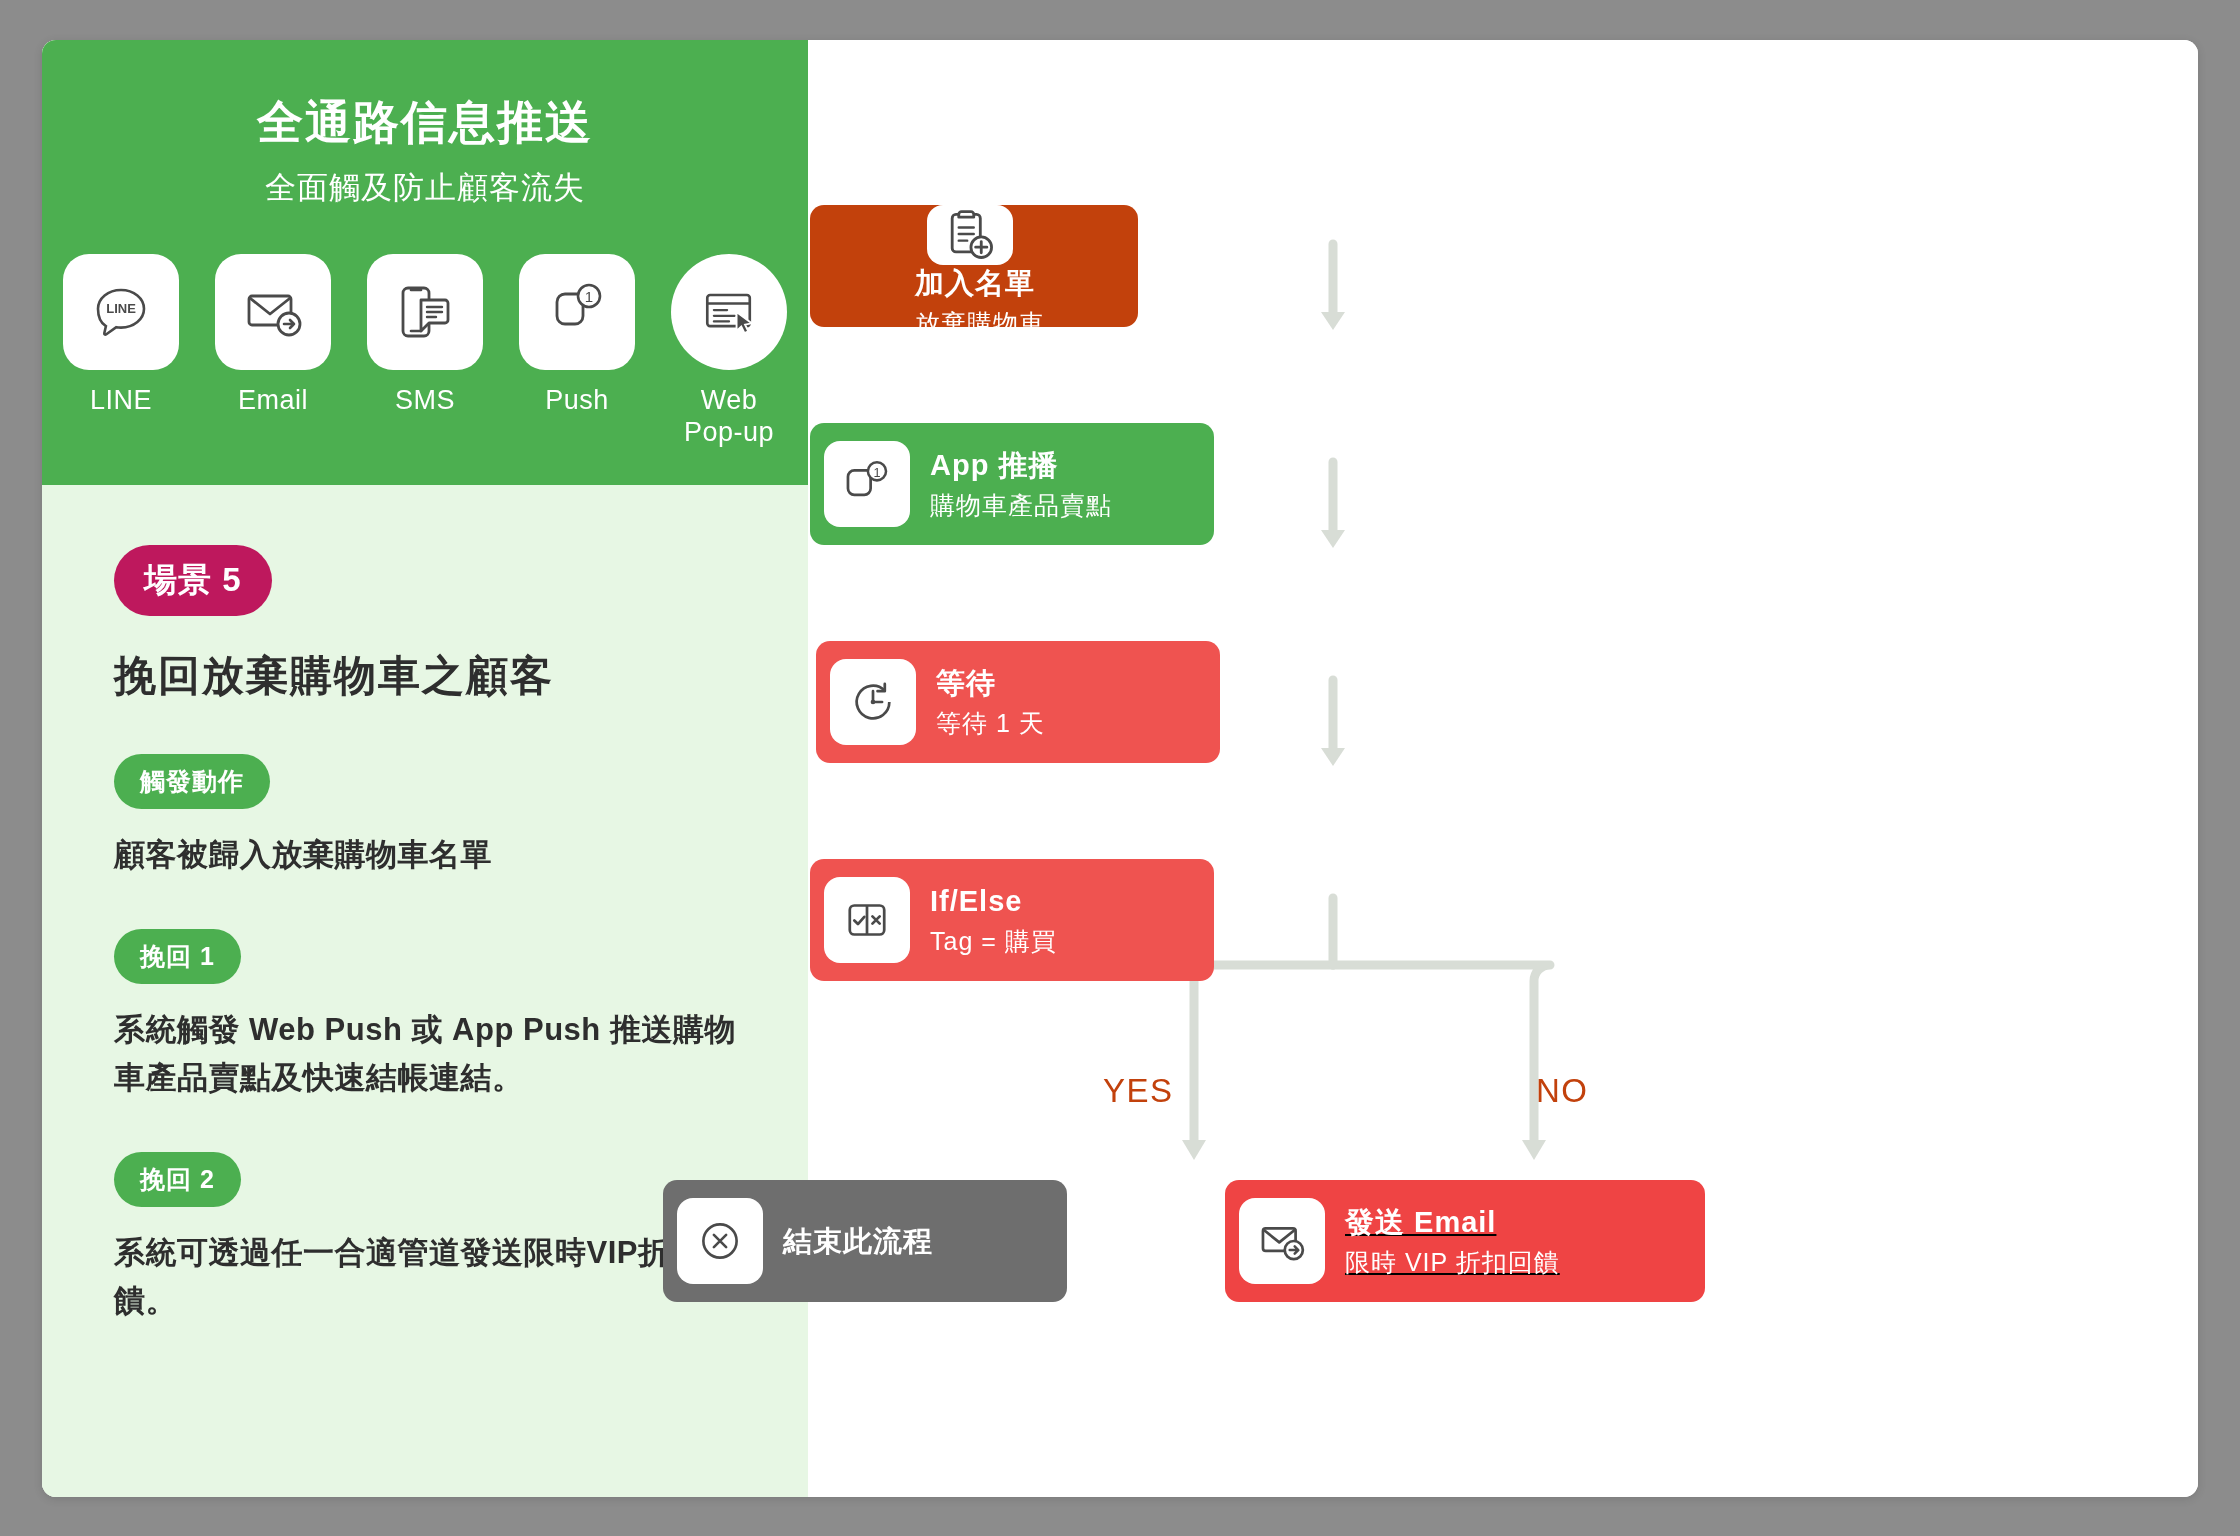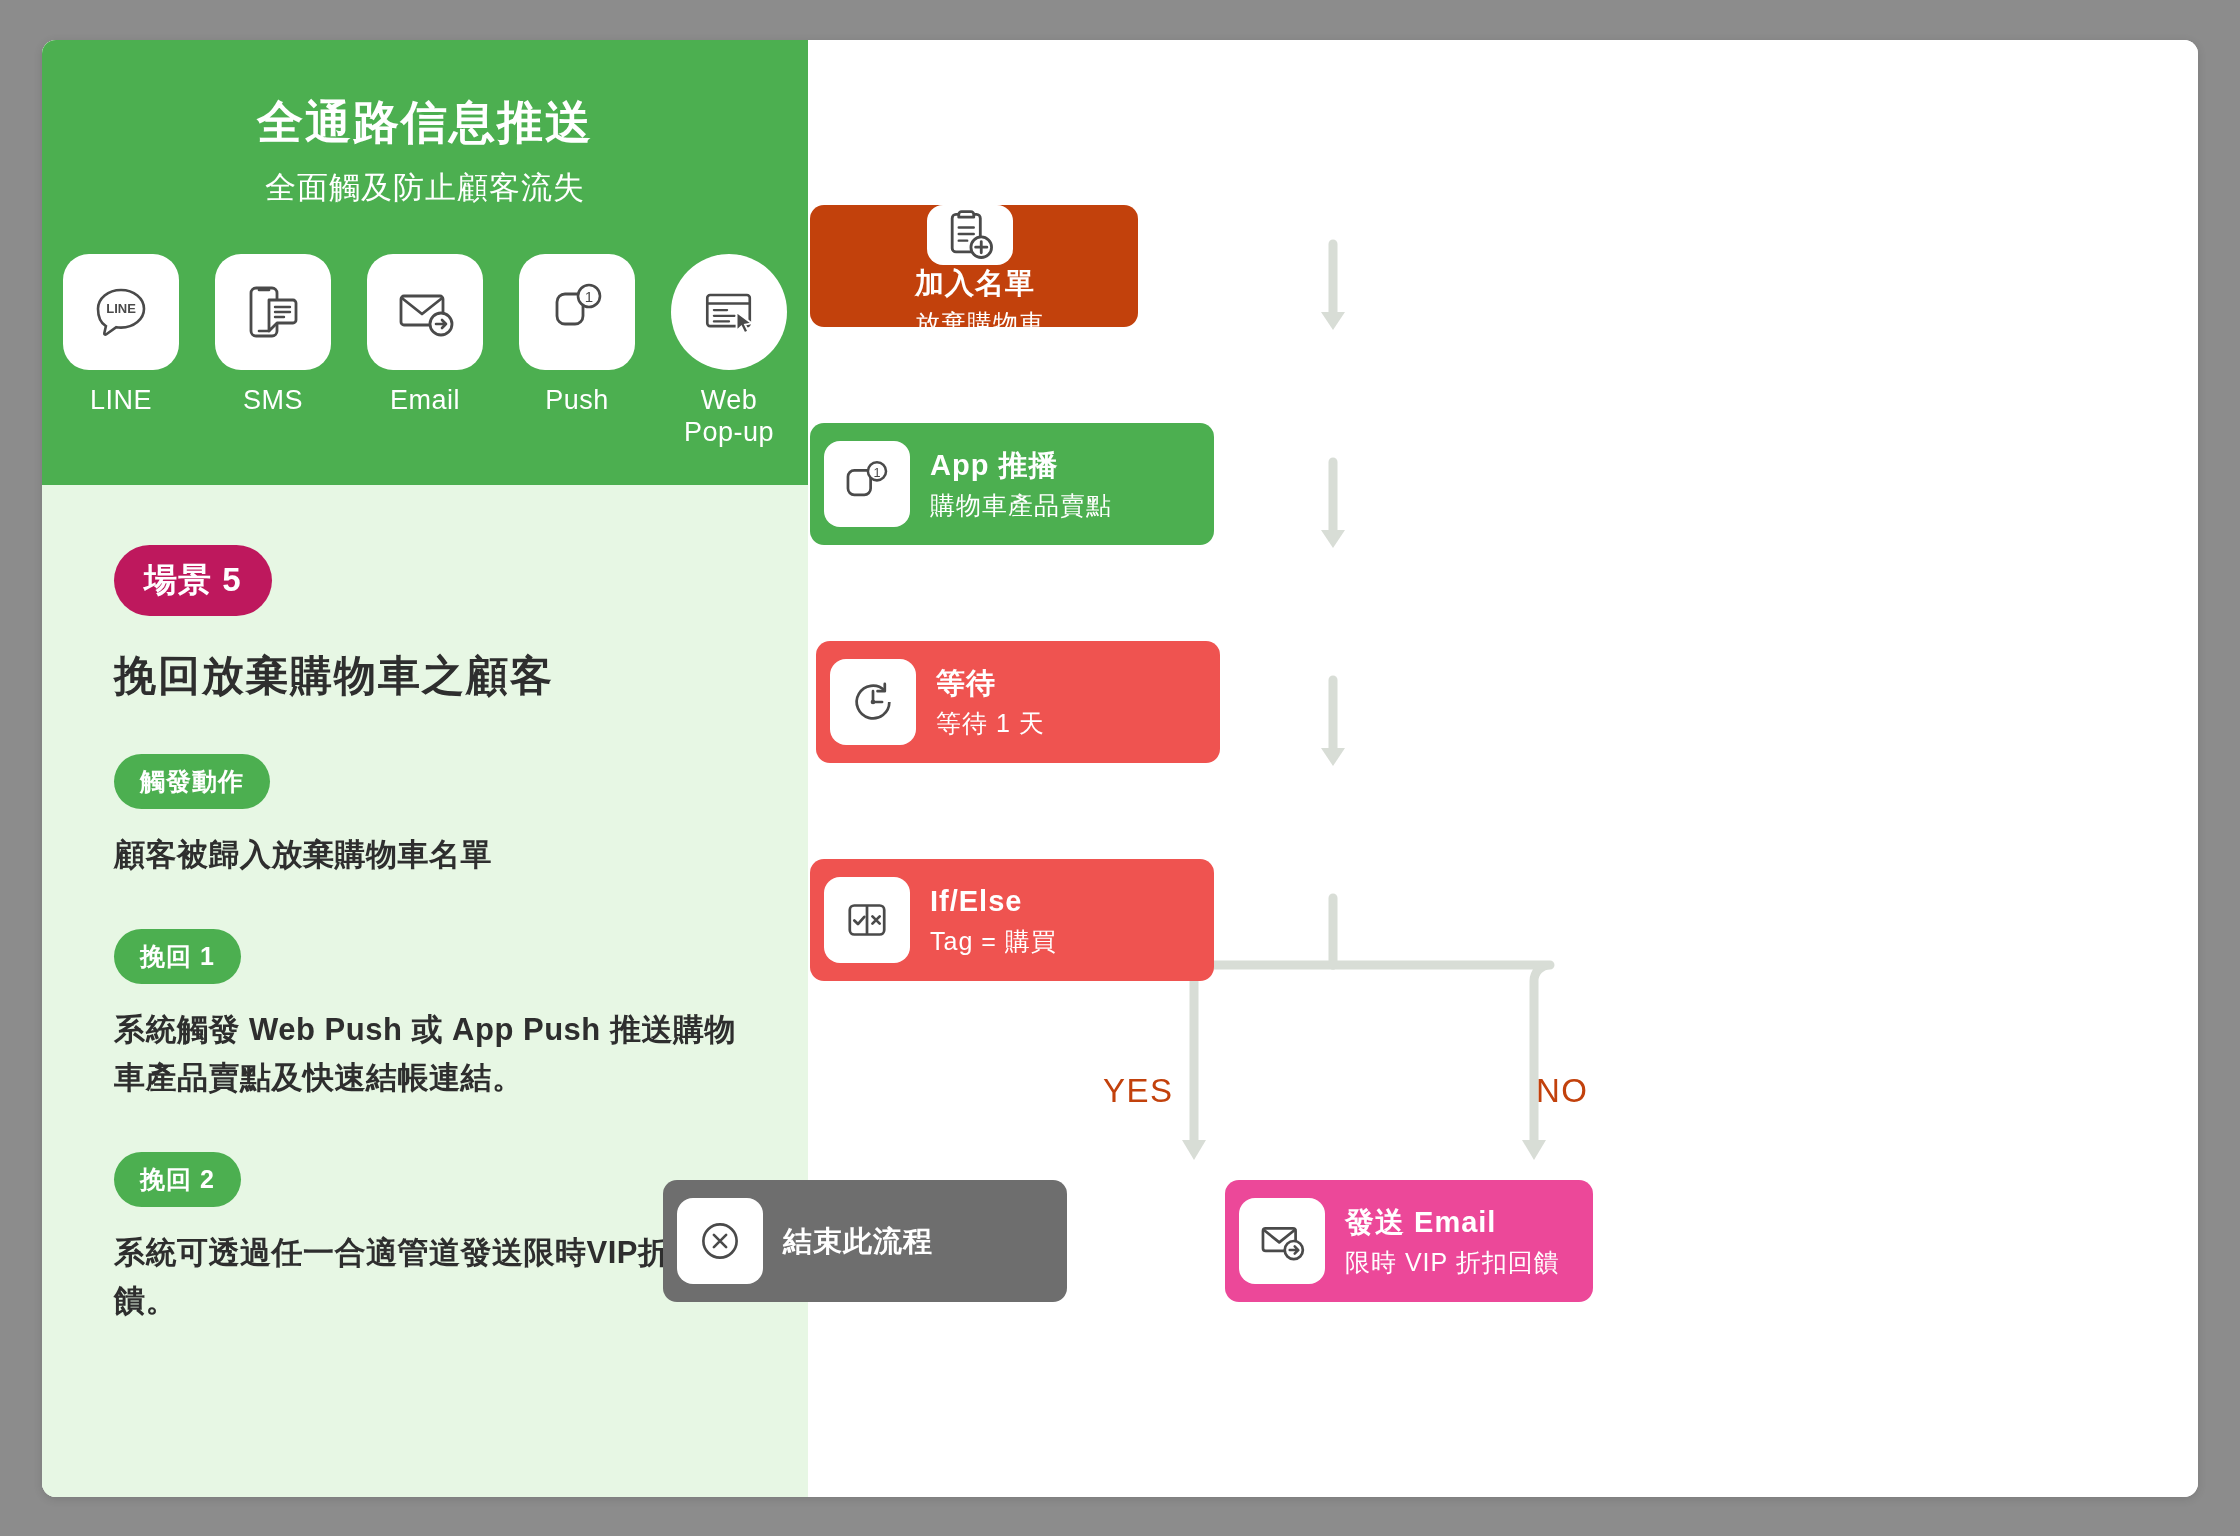--- a/index.html
+++ b/index.html
@@ -179,40 +179,40 @@
               <path d="M36 14c13 0 23 8.4 23 18.8 0 10.4-10 18.8-23 18.8-1.6 0-3.2-.13-4.7-.37L21 58.5c-.9.6-1.9-.15-1.7-1.2l1.6-7.1C15.4 46.8 13 40.2 13 32.8 13 22.4 23 14 36 14z" fill="none" stroke="#4a4a4a" stroke-width="2.6"></path>
               <text x="36" y="37" font-family="'Liberation Sans',sans-serif" font-size="13" font-weight="bold" fill="#4a4a4a" text-anchor="middle">LINE</text>
             </svg>
           </div>
           <div class="clabel">LINE</div>
         </div>
 
         <div class="channel">
           <div class="tile">
             <svg width="72" height="72" viewBox="0 0 72 72">
+              <rect x="12" y="20" width="42" height="29" rx="3" fill="none" stroke="#4a4a4a" stroke-width="2.8"></rect>
+              <path d="M12.8 22 33 38 53.2 22" fill="none" stroke="#4a4a4a" stroke-width="2.8" stroke-linecap="round" stroke-linejoin="round"></path>
+              <circle cx="52" cy="48" r="11" fill="#fff" stroke="#4a4a4a" stroke-width="2.8"></circle>
+              <path d="M47 48h10M53 44l4 4-4 4" fill="none" stroke="#4a4a4a" stroke-width="2.6" stroke-linecap="round" stroke-linejoin="round"></path>
+            </svg>
+          </div>
+          <div class="clabel">Email</div>
+        </div>
+
+        <div class="channel">
+          <div class="tile">
+            <svg width="72" height="72" viewBox="0 0 72 72">
               <rect x="14" y="12" width="26" height="48" rx="5" fill="#fff" stroke="#4a4a4a" stroke-width="2.8"></rect>
               <path d="M22 14h10" stroke="#4a4a4a" stroke-width="2.6" stroke-linecap="round"></path>
               <path d="M22 55h10" stroke="#4a4a4a" stroke-width="2.6" stroke-linecap="round"></path>
               <path d="M32 24h24a3 3 0 0 1 3 3v17a3 3 0 0 1-3 3H40l-8 8V24z" fill="#fff" stroke="#4a4a4a" stroke-width="2.8" stroke-linejoin="round"></path>
               <path d="M38 31h15M38 36h15M38 41h9" stroke="#4a4a4a" stroke-width="2.4" stroke-linecap="round"></path>
             </svg>
           </div>
           <div class="clabel">SMS</div>
-        </div>
-
-        <div class="channel">
-          <div class="tile">
-            <svg width="72" height="72" viewBox="0 0 72 72">
-              <rect x="12" y="20" width="42" height="29" rx="3" fill="none" stroke="#4a4a4a" stroke-width="2.8"></rect>
-              <path d="M12.8 22 33 38 53.2 22" fill="none" stroke="#4a4a4a" stroke-width="2.8" stroke-linecap="round" stroke-linejoin="round"></path>
-              <circle cx="52" cy="48" r="11" fill="#fff" stroke="#4a4a4a" stroke-width="2.8"></circle>
-              <path d="M47 48h10M53 44l4 4-4 4" fill="none" stroke="#4a4a4a" stroke-width="2.6" stroke-linecap="round" stroke-linejoin="round"></path>
-            </svg>
-          </div>
-          <div class="clabel">Email</div>
         </div>
 
         <div class="channel">
           <div class="tile">
             <svg width="72" height="72" viewBox="0 0 72 72">
               <path d="M16 26a8 8 0 0 1 8-8h18v22a8 8 0 0 1-8 8H24a8 8 0 0 1-8-8V26z" fill="#fff" stroke="#4a4a4a" stroke-width="2.8"></path>
               <circle cx="48" cy="20" r="11" fill="#fff" stroke="#4a4a4a" stroke-width="2.6"></circle>
               <text x="48" y="26" font-family="'Liberation Sans',sans-serif" font-size="15" fill="#4a4a4a" text-anchor="middle">1</text>
             </svg>
           </div>
@@ -353,21 +353,21 @@
           <svg width="56" height="56" viewBox="0 0 64 64">
             <circle cx="32" cy="32" r="19" fill="#fff" stroke="#4a4a4a" stroke-width="3"></circle>
             <path d="M25 25l14 14M39 25l-14 14" stroke="#4a4a4a" stroke-width="3" stroke-linecap="round"></path>
           </svg>
         </div>
         <div class="ntext">
           <div class="ntitle">結束此流程</div>
         </div>
       </div>
 
-      <div class="node" style="left:417px; top:1140px; width:368px; height:122px; background:#ec4899;">
+      <div class="node" style="left:417px; top:1140px; width:480px; height:122px; background:#ef4444;text-decoration:underline;">
         <div class="nicon">
           <svg width="58" height="58" viewBox="0 0 64 64">
             <rect x="11" y="18" width="36" height="25" rx="3" fill="#fff" stroke="#4a4a4a" stroke-width="3"></rect>
             <path d="M11.7 19.6 29 33.5 46.3 19.6" fill="none" stroke="#4a4a4a" stroke-width="3" stroke-linecap="round" stroke-linejoin="round"></path>
             <circle cx="45" cy="42" r="10" fill="#fff" stroke="#4a4a4a" stroke-width="3"></circle>
             <path d="M40.5 42h9M46 38l4 4-4 4" fill="none" stroke="#4a4a4a" stroke-width="2.8" stroke-linecap="round" stroke-linejoin="round"></path>
           </svg>
         </div>
         <div class="ntext">
           <div class="ntitle">發送 Email</div>

